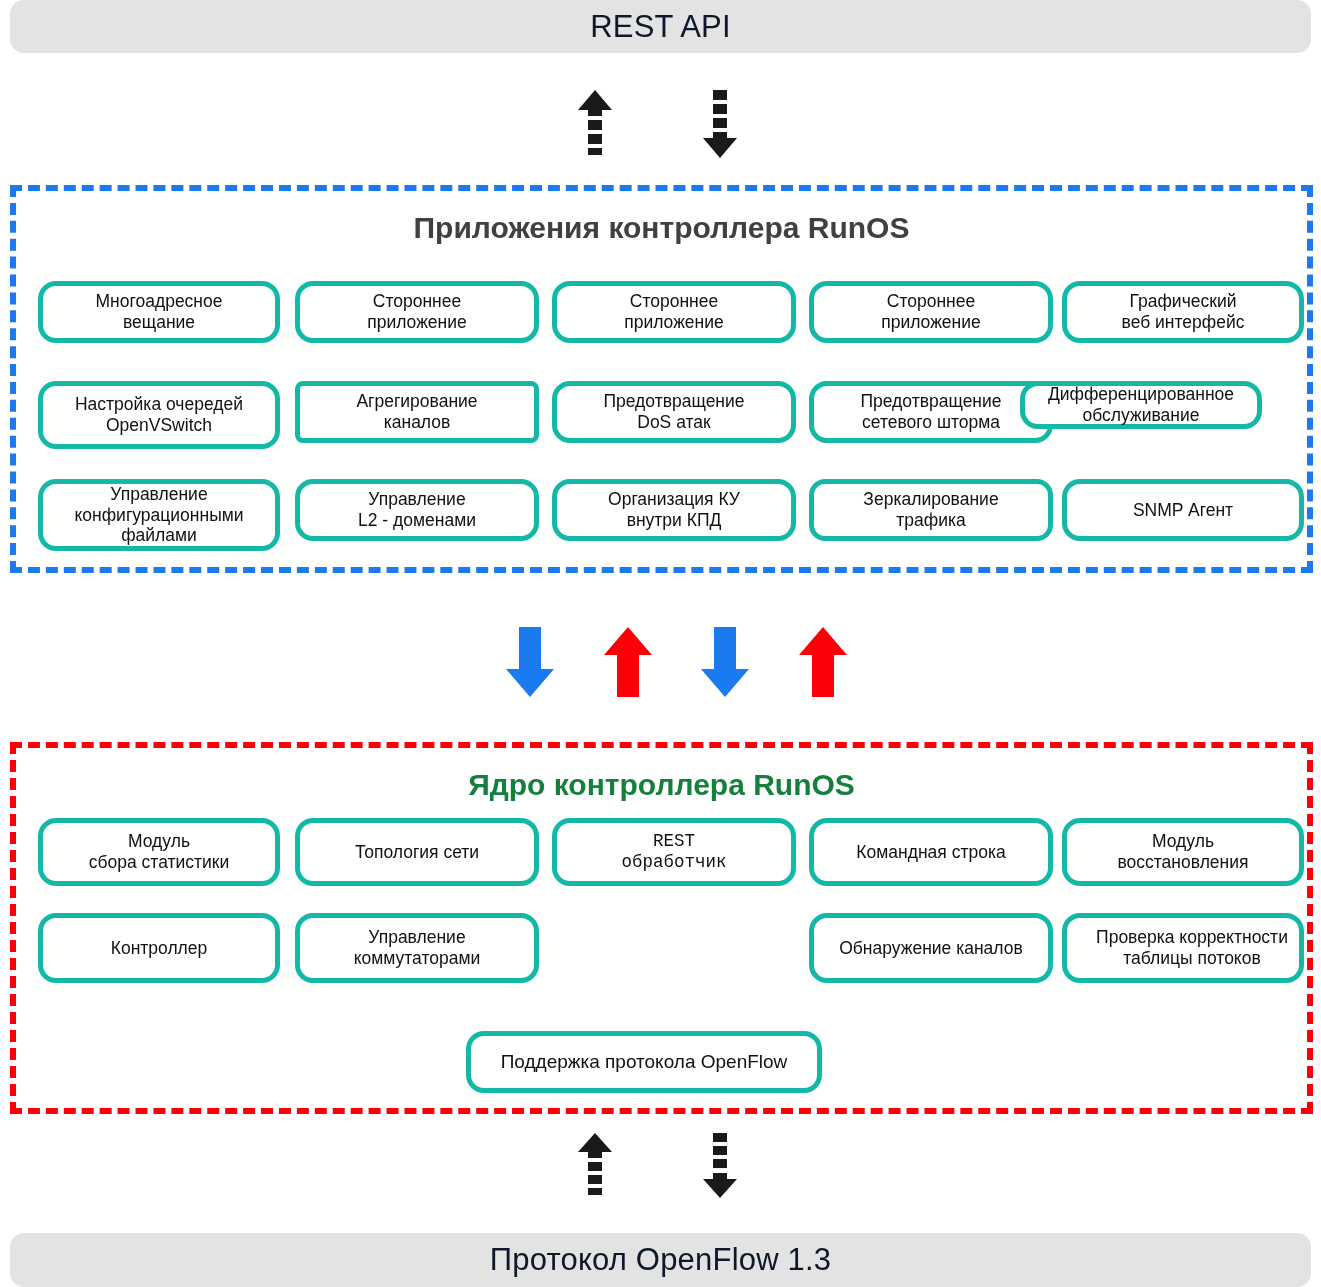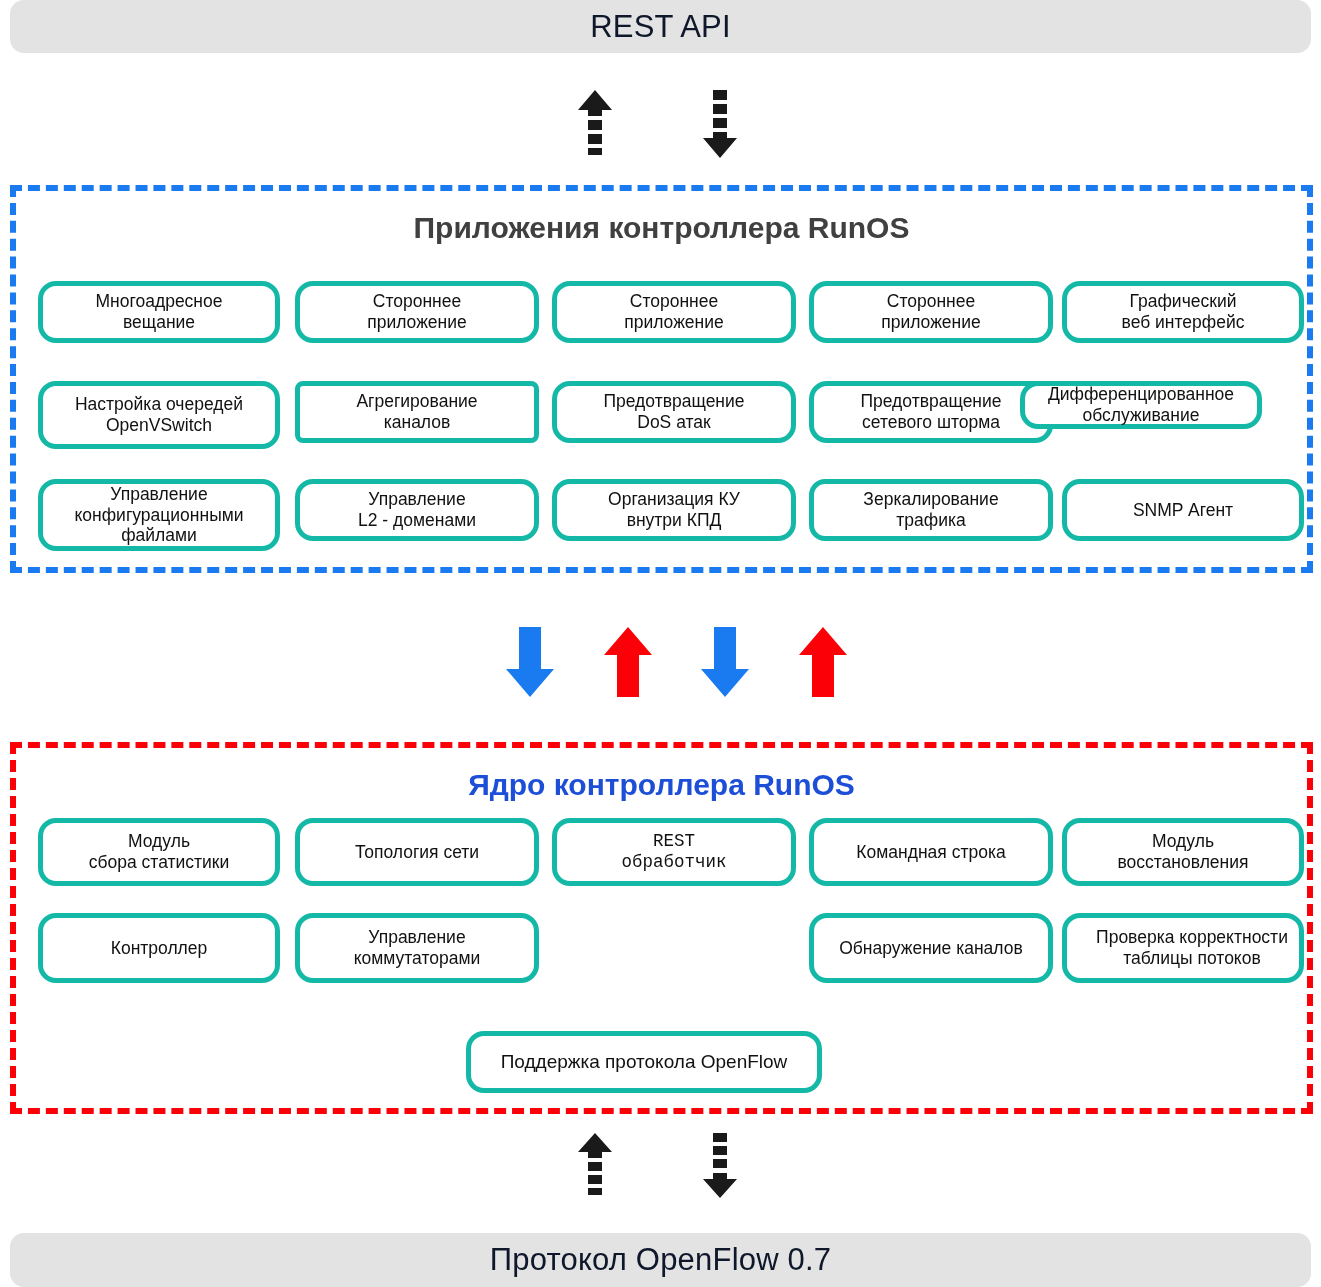--- a/index.html
+++ b/index.html
@@ -40,21 +40,21 @@
   .zone-title {
     position: absolute;
     width: 100%;
     text-align: center;
     font-size: 30px;
     font-weight: bold;
     top: 20px;
     left: 0;
   }
   #apps-title { color: #404040; }
-  #core-title { color: #1d4ed8; }
+  #core-title { color: #15803d; }
 
   
   .box {
     position: absolute;
     background: #ffffff;
     border: 5px solid #14b8a6;
     border-radius: 18px;
     display: flex;
     align-items: center;
     justify-content: center;
@@ -189,16 +189,16 @@
   <div class="arrow" style="left:700px; top:1133px;">
     <svg width="40" height="65" viewBox="0 0 40 65">
       <rect x="13" y="0" width="14" height="9" fill="#1a1a1a"></rect>
       <rect x="13" y="13" width="14" height="9" fill="#1a1a1a"></rect>
       <rect x="13" y="26" width="14" height="9" fill="#1a1a1a"></rect>
       <polygon points="20,65 3,46 13,46 13,40 27,40 27,46 37,46" fill="#1a1a1a"></polygon>
     </svg>
   </div>
 
   <div class="bar" id="openflow-bar">
-    <span>Протокол OpenFlow 0.7</span>
+    <span>Протокол OpenFlow 1.3</span>
   </div>
 
 </div>
 
 </body></html>

